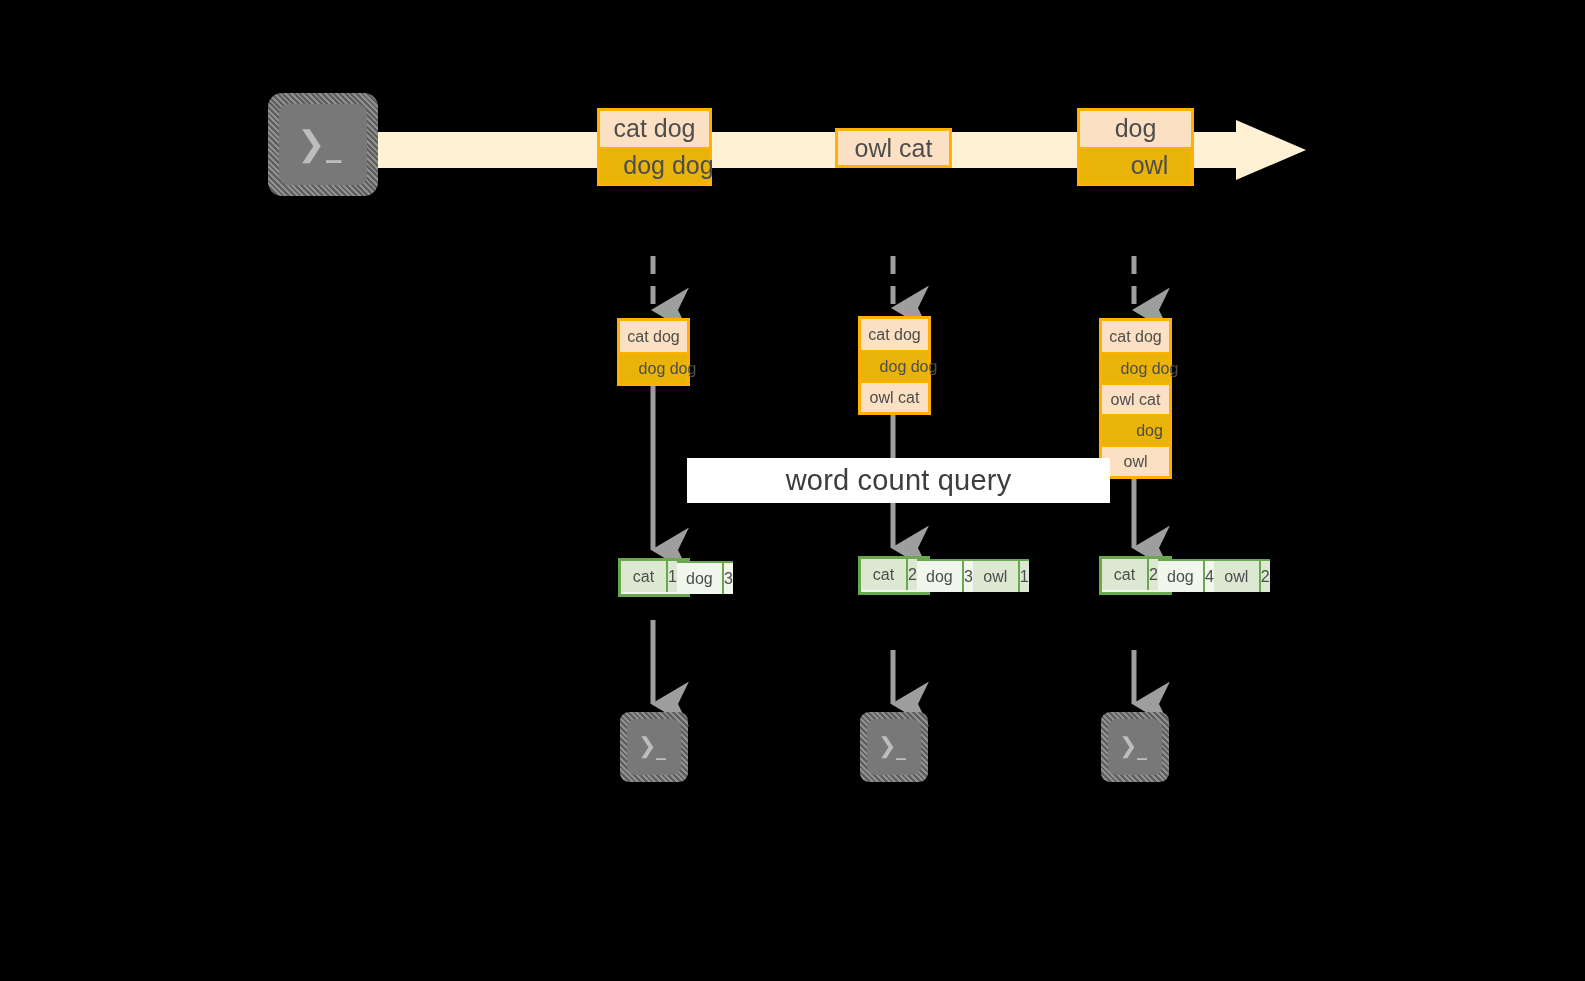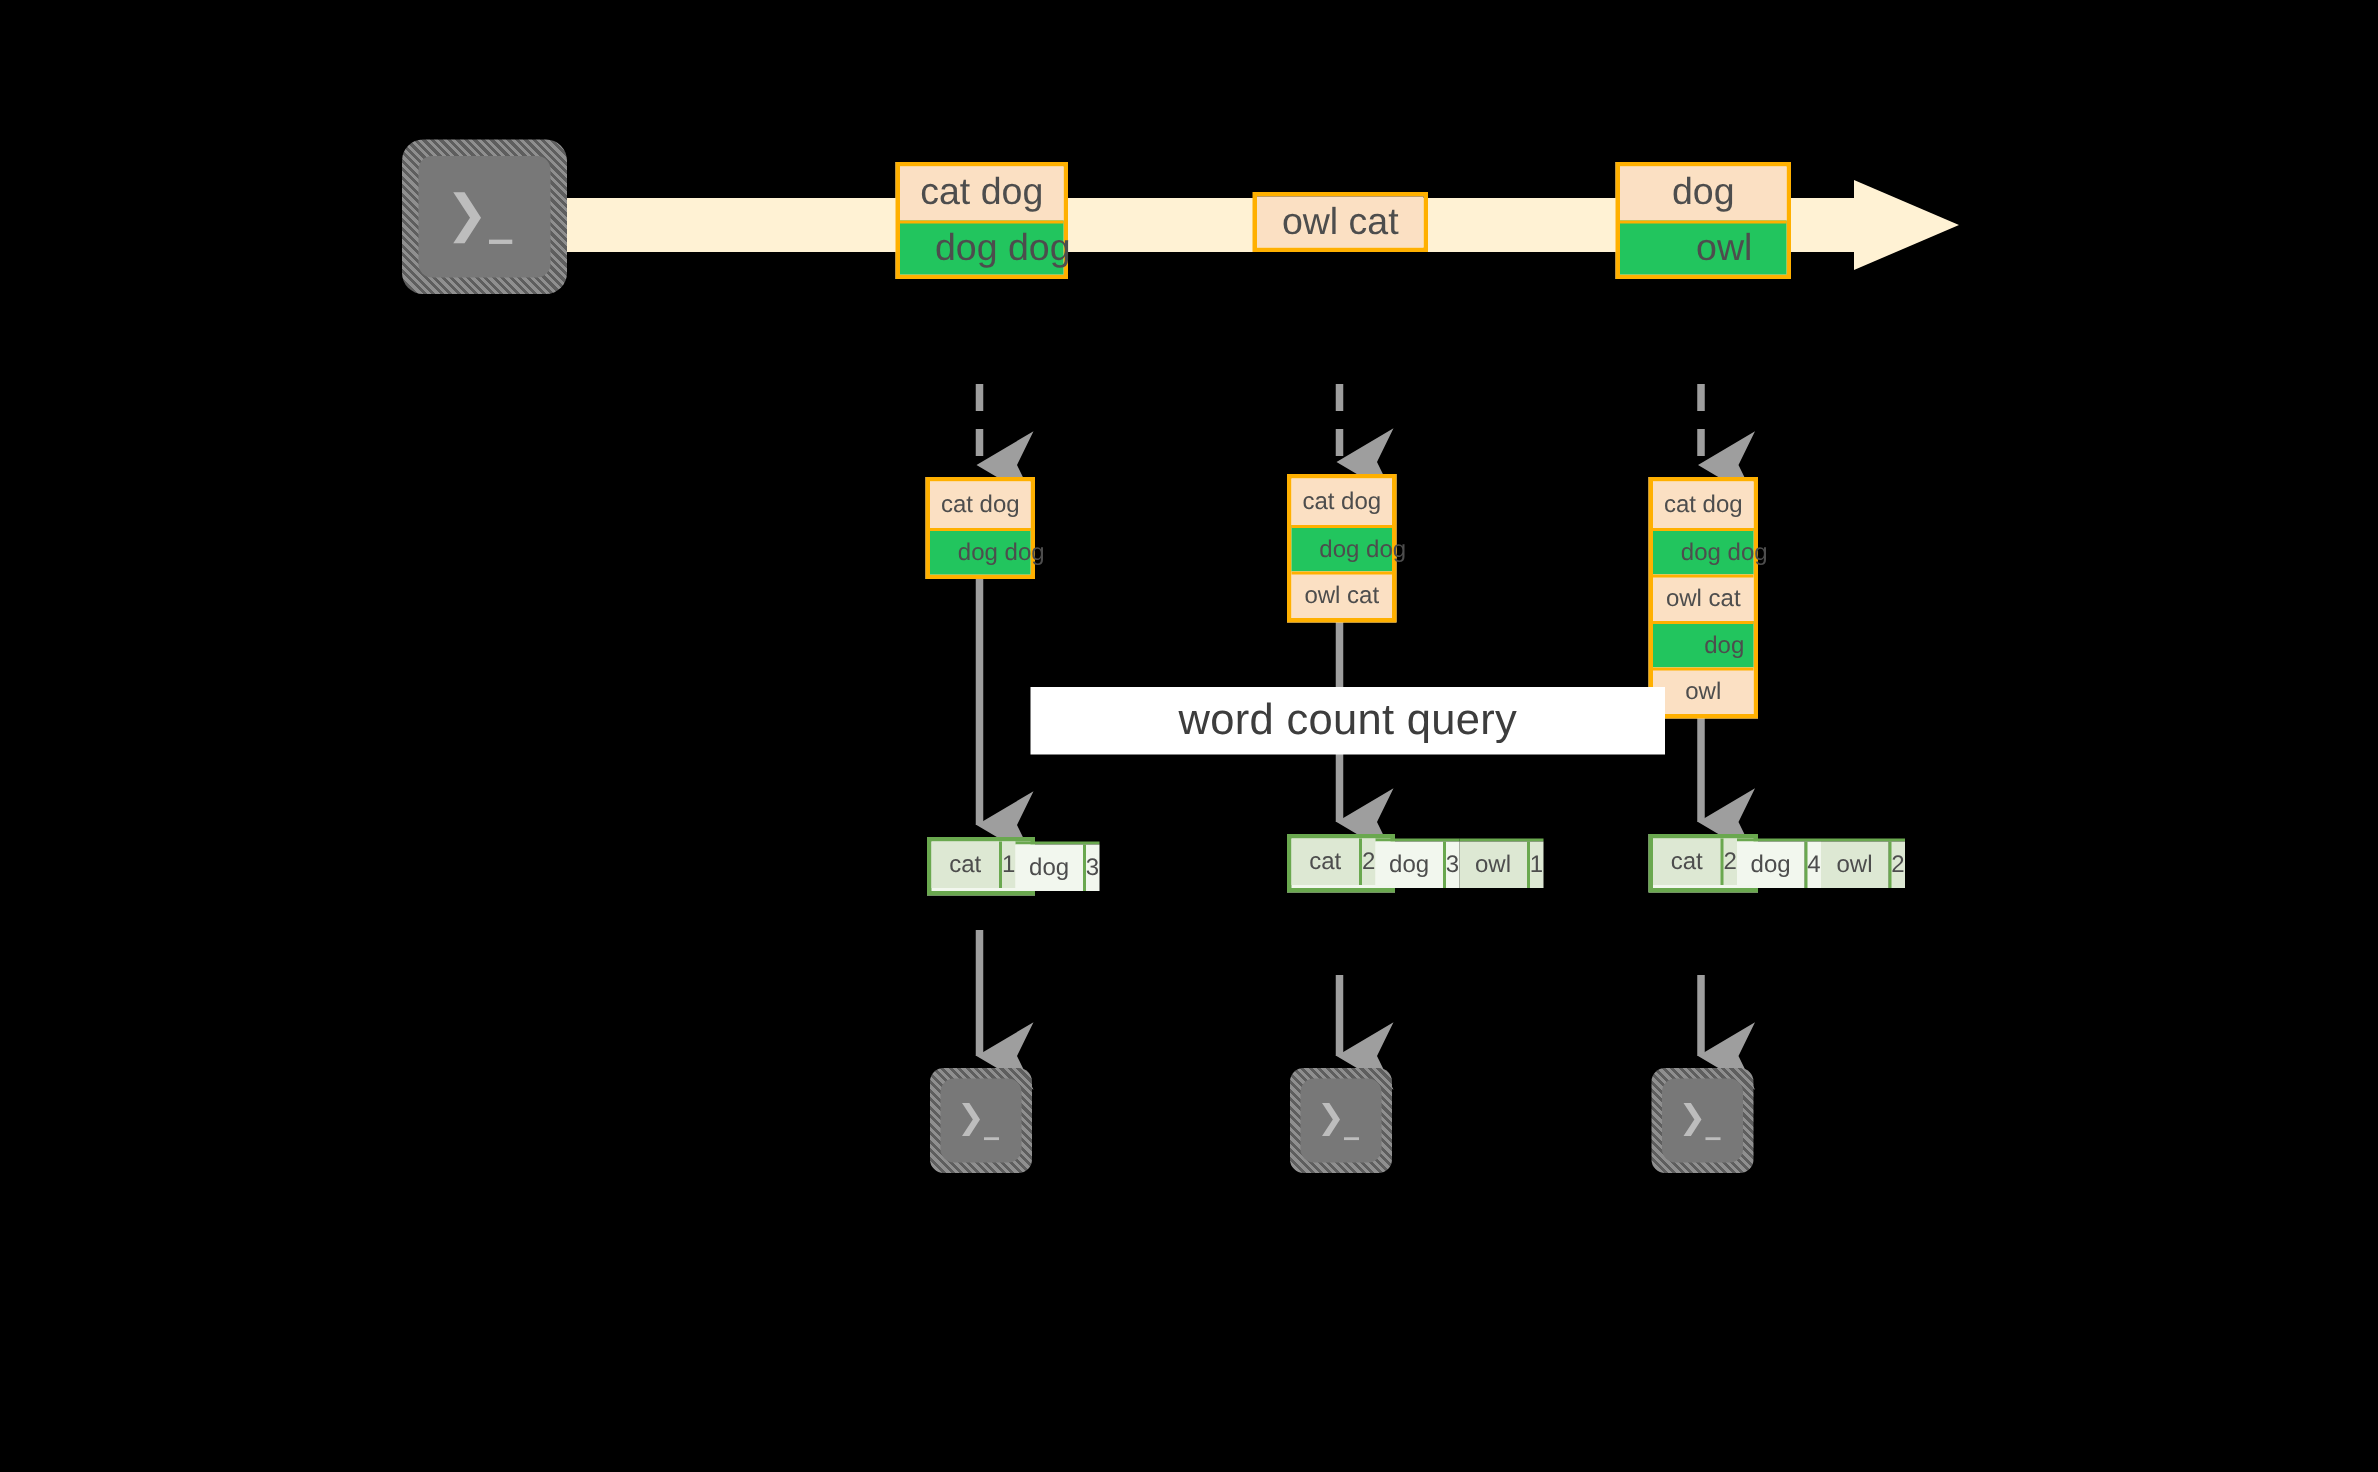--- a/index.html
+++ b/index.html
@@ -87,21 +87,21 @@
     box-sizing: border-box;
     display: flex;
     align-items: center;
     justify-content: center;
     color: #4d4d4d;
     white-space: nowrap;
     border-top: 2px solid #FFB000;
   }
   .rec-cell:first-child { border-top: none; }
   .rec-cell.shade-a { background: #FBE0C3; }
-  .rec-cell.shade-b { background: #22c55e; padding-left: 28px; }
+  .rec-cell.shade-b { background: #eab308; padding-left: 28px; }
 
   
   .rec-box.top { font-size: 25px; }
   .rec-box.top .rec-cell { height: 39px; }
   .rec-box.b1 { left: 597px; top: 108px;  width: 115px; height: 78px; }
   .rec-box.b2 { left: 835px; top: 128px;  width: 117px; height: 40px; }
   .rec-box.b2 .rec-cell { height: 100%; }
   .rec-box.b3 { left: 1077px; top: 108px; width: 117px; height: 78px; }
 
   

